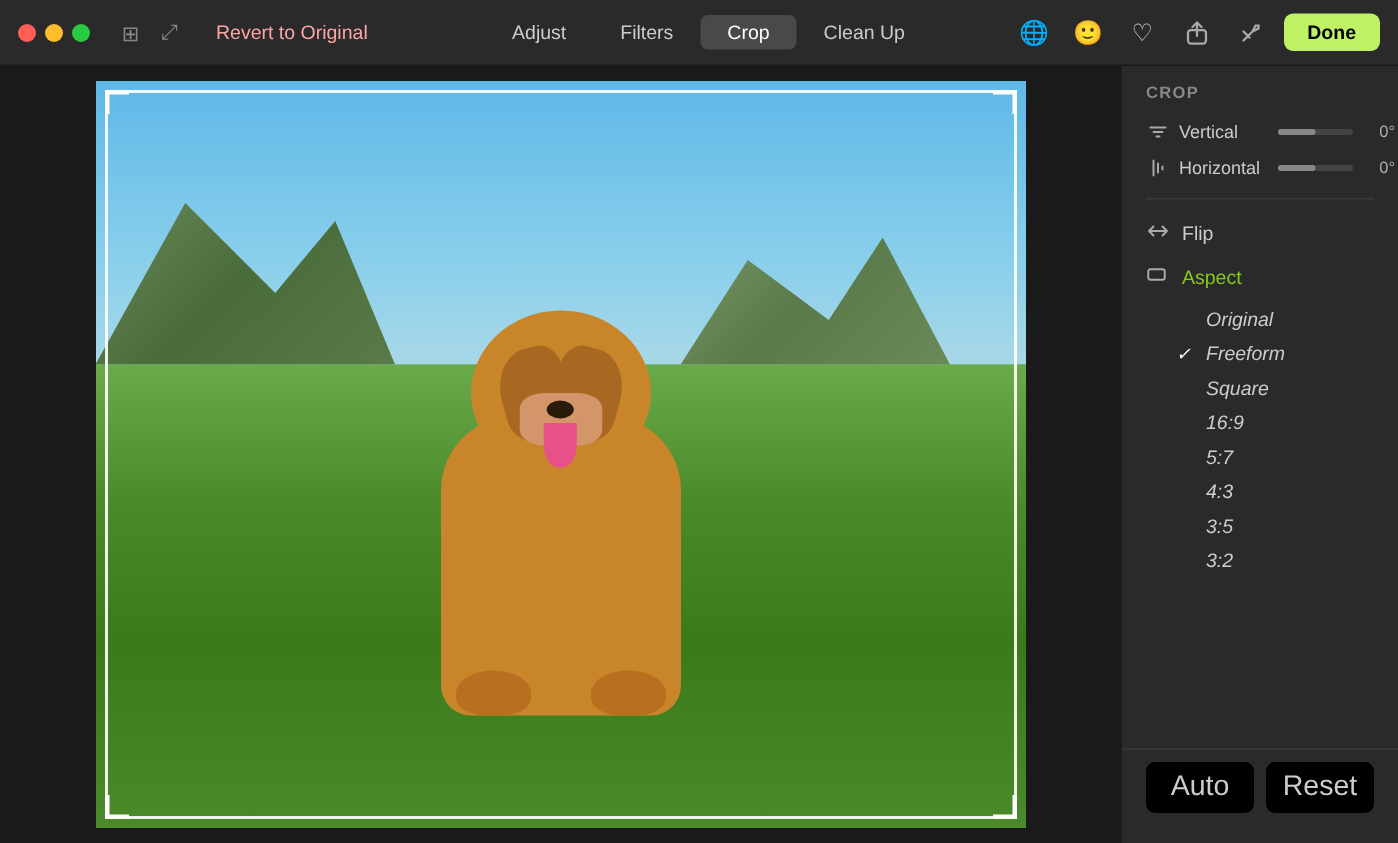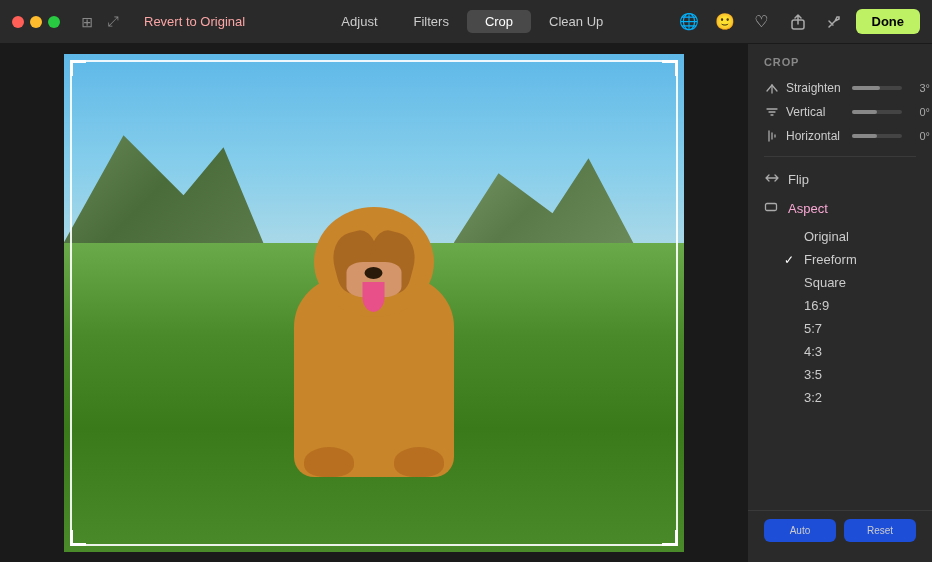--- a/index.html
+++ b/index.html
@@ -449,26 +449,27 @@
       cursor: pointer;
     }
 
     .aspect-header-icon {
       font-size: 12px;
       color: #aaa;
       width: 16px;
     }
 
     .aspect-header-label {
-      color: #f9a8d4;
+      color: #84cc16;
       font-size: 13px;
     }
 
     .aspect-options {
       padding: 2px 0;
+      font-style: italic;
     }
 
     .aspect-option {
       display: flex;
       align-items: center;
       padding: 4px 16px 4px 36px;
       cursor: pointer;
       gap: 6px;
     }
 
@@ -486,24 +487,24 @@
     .panel-bottom {
       margin-top: auto;
       display: flex;
       gap: 8px;
       padding: 8px 16px;
       border-top: 1px solid #3a3a3a;
     }
 
     .panel-action-btn {
       flex: 1;
-      background: #1d4ed8;
+      background: #000000;
       border: none;
       color: #ccc;
-      font-size: 10px;
+      font-size: 19px;
       padding: 6px 0;
       border-radius: 6px;
       cursor: pointer;
     }
 
     
     .right-panel::-webkit-scrollbar { width: 4px; }
     .right-panel::-webkit-scrollbar-track { background: transparent; }
     .right-panel::-webkit-scrollbar-thumb { background: #555; border-radius: 2px; }
   </style>
@@ -580,33 +581,20 @@
           <div class="crop-corner bl"></div>
           <div class="crop-corner br"></div>
         </div>
       </div>
     </div>
   </div>
 
   <div class="right-panel">
     <div class="panel-section-title">CROP</div>
 
-    <div class="slider-row">
-      <div class="slider-icon">
-        <svg width="14" height="14" viewBox="0 0 14 14" fill="none">
-          <path d="M2 10L7 4L12 10" stroke="#aaa" stroke-width="1.3" stroke-linecap="round" fill="none"></path>
-          <line x1="7" y1="4" x2="7" y2="12" stroke="#aaa" stroke-width="1.3" stroke-linecap="round"></line>
-        </svg>
-      </div>
-      <div class="slider-label">Straighten</div>
-      <div class="slider-track">
-        <div class="slider-fill" style="width: 55%"></div>
-      </div>
-      <div class="slider-value">3°</div>
-    </div>
 
     <div class="slider-row">
       <div class="slider-icon">
         <svg width="14" height="14" viewBox="0 0 14 14" fill="none">
           <path d="M2 4H12M4 7H10M6 10H8" stroke="#aaa" stroke-width="1.3" stroke-linecap="round"></path>
         </svg>
       </div>
       <div class="slider-label">Vertical</div>
       <div class="slider-track">
         <div class="slider-fill" style="width: 50%"></div>

